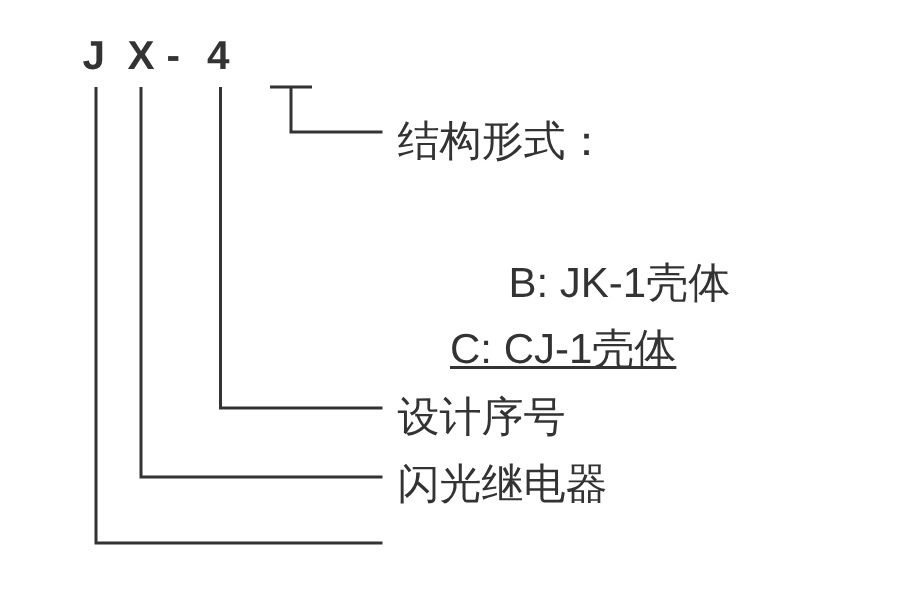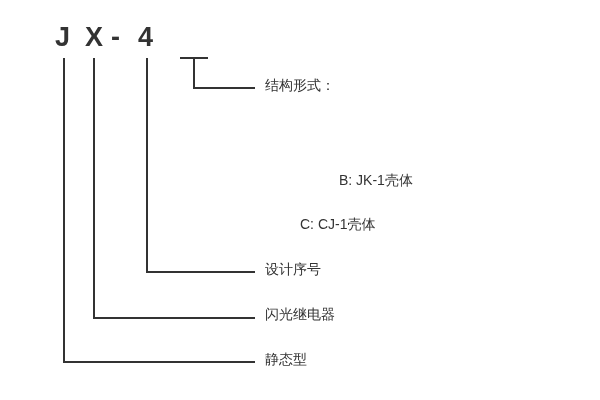--- a/index.html
+++ b/index.html
@@ -35,29 +35,29 @@
     width: 600px;
     height: 400px;
   }
   svg.lines path {
     stroke: #333333;
     stroke-width: 2;
     fill: none;
   }
   .label {
     position: absolute;
-    font-size: 14px;
+    font-size: 28px;
     color: #333333;
     white-space: nowrap;
     line-height: 1.2;
   }
   .label.structure { left: 265px; top: 77px; }
   .label.opt-a     { left: 300px; top: 128px; }
   .label.opt-b     { left: 300px; top: 172px; margin-left: 39px; }
-  .label.opt-c     { left: 300px; top: 216px; }
+  .label.opt-c     { left: 300px; top: 216px; text-decoration: underline; }
   .label.design    { left: 265px; top: 261px; }
   .label.flash     { left: 265px; top: 306px; }
   .label.static    { left: 265px; top: 351px; }
 </style>
 </head>
 <body>
 
 <div class="canvas">
 
   <span class="model-char c0">J</span>
@@ -74,15 +74,14 @@
     <path d="M 94 58 V 318 H 255"></path>
 
     <path d="M 64 58 V 362 H 255"></path>
   </svg>
 
   <div class="label structure">结构形式：</div>
   <div class="label opt-b">B: JK-1壳体</div>
   <div class="label opt-c">C: CJ-1壳体</div>
   <div class="label flash">闪光继电器</div>
   <div class="label design">设计序号</div>
-  <div class="label static">静态型</div>
 
 </div>
 
 </body></html>

